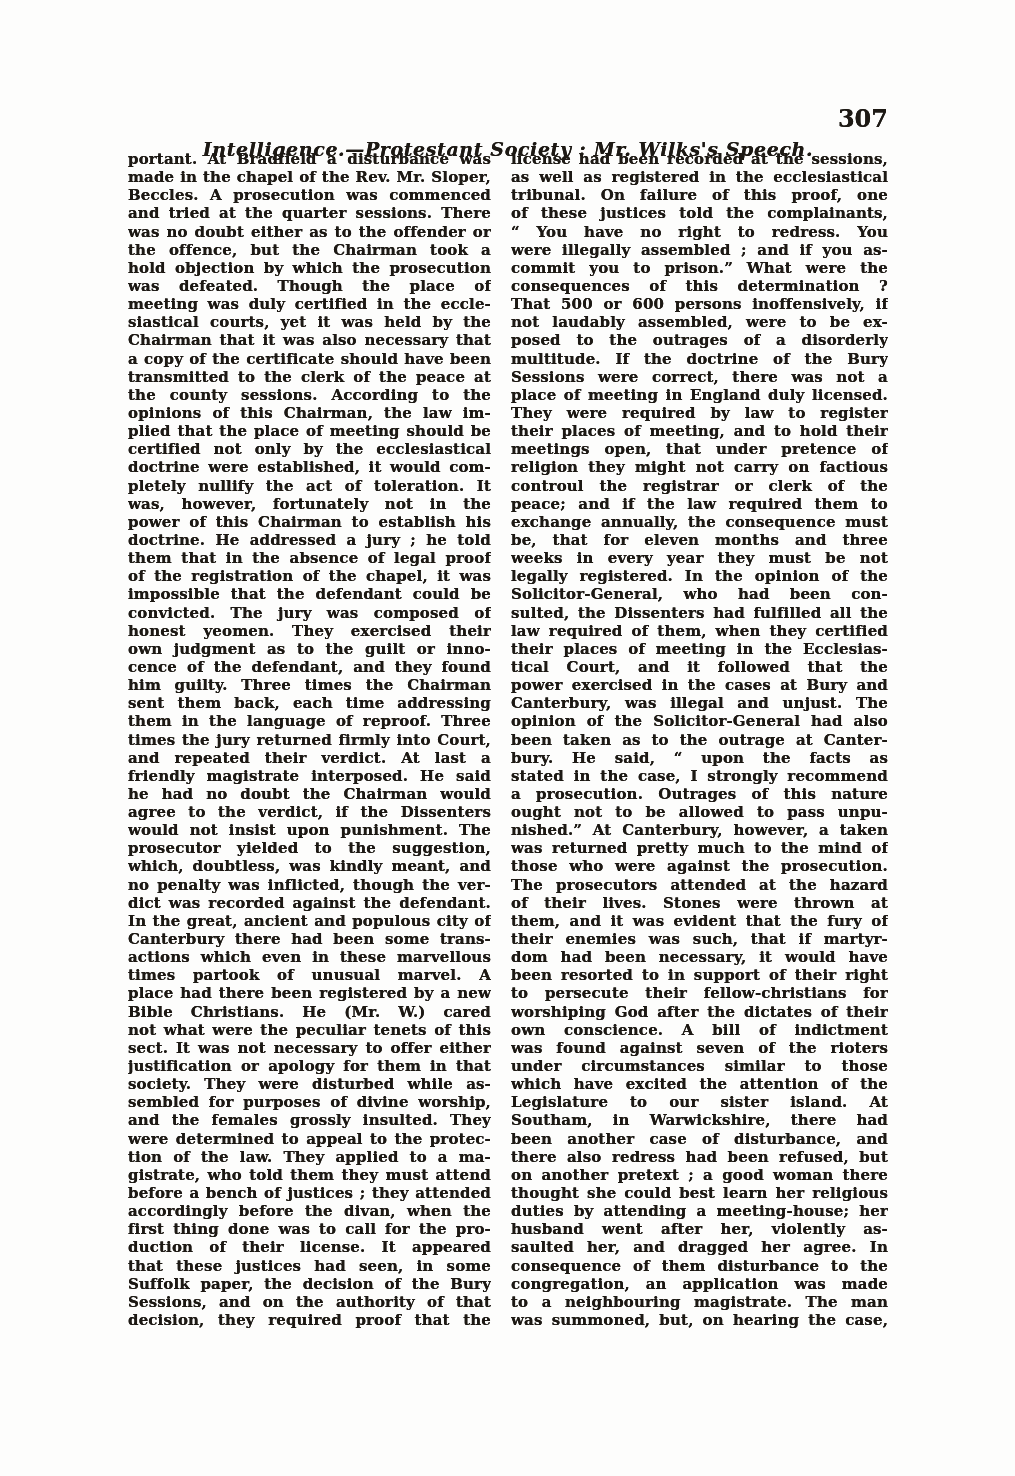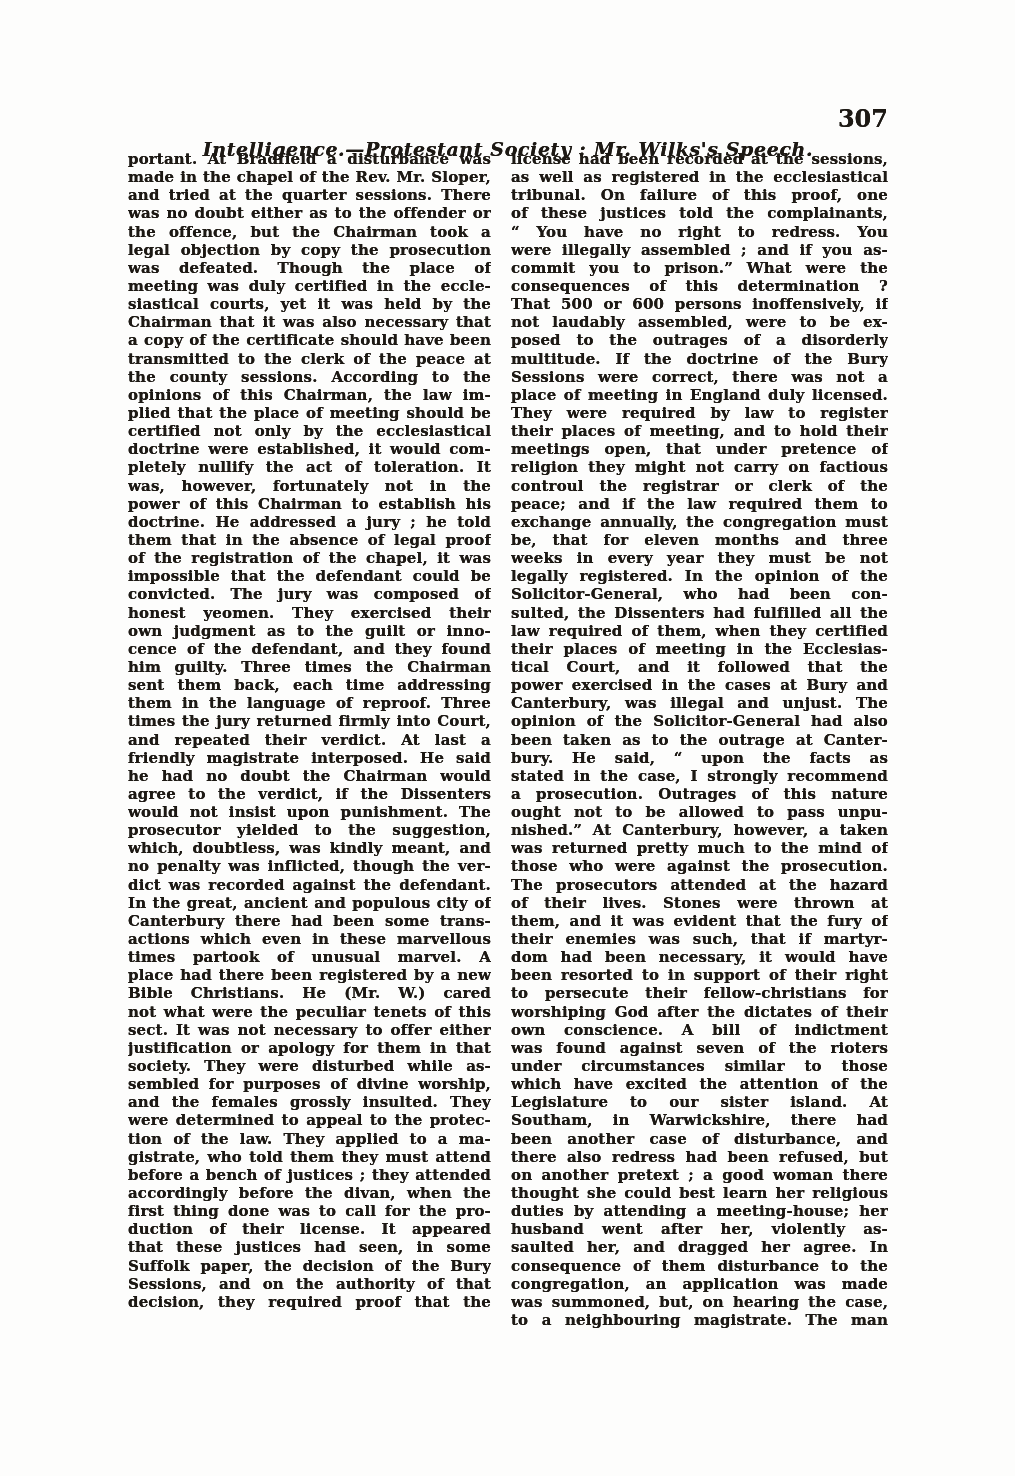--- a/index.html
+++ b/index.html
@@ -76,24 +76,25 @@
 <div class="page">
 
   <div class="header">
     <div class="running-title">Intelligence.—Protestant Society : Mr. Wilks's Speech.</div>
     <div class="page-number">307</div>
   </div>
 
   <div class="column column-left">
       <div class="text-line">portant. At Bradfield a disturbance was</div>
       <div class="text-line">made in the chapel of the Rev. Mr. Sloper,</div>
+      <div class="text-line">Beccles. A prosecution was commenced</div>
       <div class="text-line">and tried at the quarter sessions. There</div>
       <div class="text-line">was no doubt either as to the offender or</div>
       <div class="text-line">the offence, but the Chairman took a</div>
-      <div class="text-line">legal objection by copy the prosecution</div>
+      <div class="text-line">hold objection by which the prosecution</div>
       <div class="text-line">was defeated. Though the place of</div>
       <div class="text-line">meeting was duly certified in the eccle-</div>
       <div class="text-line">siastical courts, yet it was held by the</div>
       <div class="text-line">Chairman that it was also necessary that</div>
       <div class="text-line">a copy of the certificate should have been</div>
       <div class="text-line">transmitted to the clerk of the peace at</div>
       <div class="text-line">the county sessions. According to the</div>
       <div class="text-line">opinions of this Chairman, the law im-</div>
       <div class="text-line">plied that the place of meeting should be</div>
       <div class="text-line">certified not only by the ecclesiastical</div>
@@ -161,21 +162,21 @@
       <div class="text-line">posed to the outrages of a disorderly</div>
       <div class="text-line">multitude. If the doctrine of the Bury</div>
       <div class="text-line">Sessions were correct, there was not a</div>
       <div class="text-line">place of meeting in England duly licensed.</div>
       <div class="text-line">They were required by law to register</div>
       <div class="text-line">their places of meeting, and to hold their</div>
       <div class="text-line">meetings open, that under pretence of</div>
       <div class="text-line">religion they might not carry on factious</div>
       <div class="text-line">controul the registrar or clerk of the</div>
       <div class="text-line">peace; and if the law required them to</div>
-      <div class="text-line">exchange annually, the congregation must</div>
+      <div class="text-line">exchange annually, the consequence must</div>
       <div class="text-line">be, that for eleven months and three</div>
       <div class="text-line">weeks in every year they must be not</div>
       <div class="text-line">legally registered. In the opinion of the</div>
       <div class="text-line">Solicitor-General, who had been con-</div>
       <div class="text-line">sulted, the Dissenters had fulfilled all the</div>
       <div class="text-line">law required of them, when they certified</div>
       <div class="text-line">their places of meeting in the Ecclesias-</div>
       <div class="text-line">tical Court, and it followed that the</div>
       <div class="text-line">power exercised in the cases at Bury and</div>
       <div class="text-line">Canterbury, was illegal and unjust. The</div>
@@ -204,17 +205,17 @@
       <div class="text-line">Southam, in Warwickshire, there had</div>
       <div class="text-line">been another case of disturbance, and</div>
       <div class="text-line">there also redress had been refused, but</div>
       <div class="text-line">on another pretext ; a good woman there</div>
       <div class="text-line">thought she could best learn her religious</div>
       <div class="text-line">duties by attending a meeting-house; her</div>
       <div class="text-line">husband went after her, violently as-</div>
       <div class="text-line">saulted her, and dragged her agree. In</div>
       <div class="text-line">consequence of them disturbance to the</div>
       <div class="text-line">congregation, an application was made</div>
+      <div class="text-line">to a neighbouring magistrate. The man</div>
       <div class="text-line">was summoned, but, on hearing the case,</div>
-      <div class="text-line">to a neighbouring magistrate. The man</div>
     </div>
 
 </div>
 
 </body></html>

